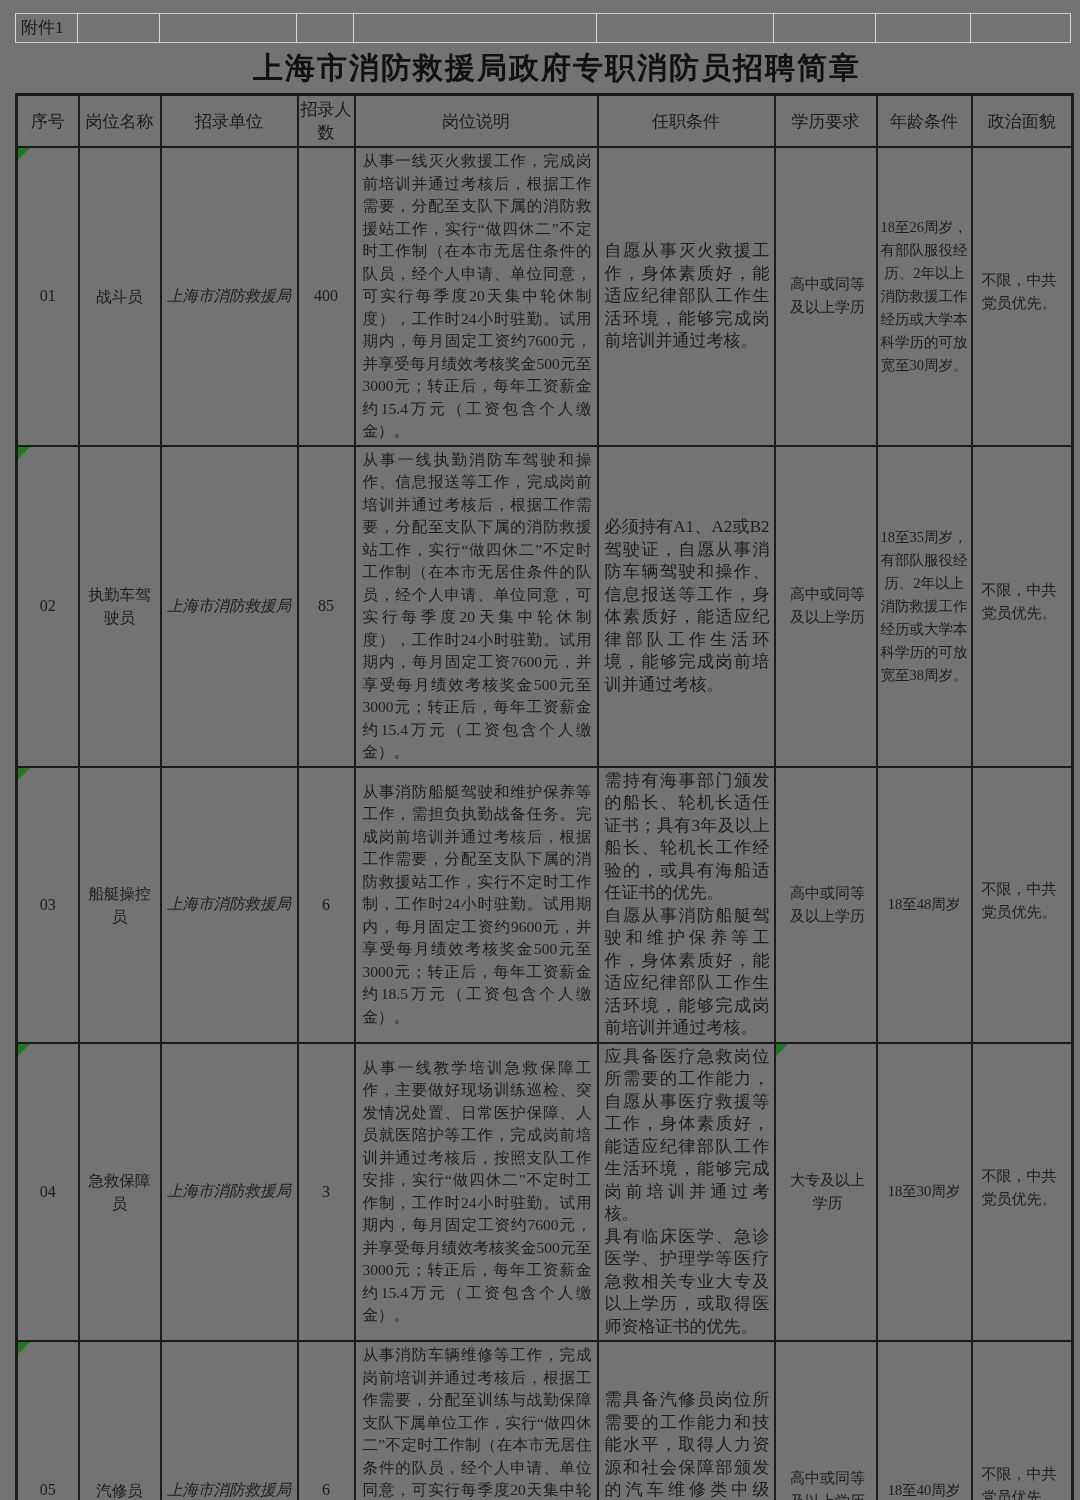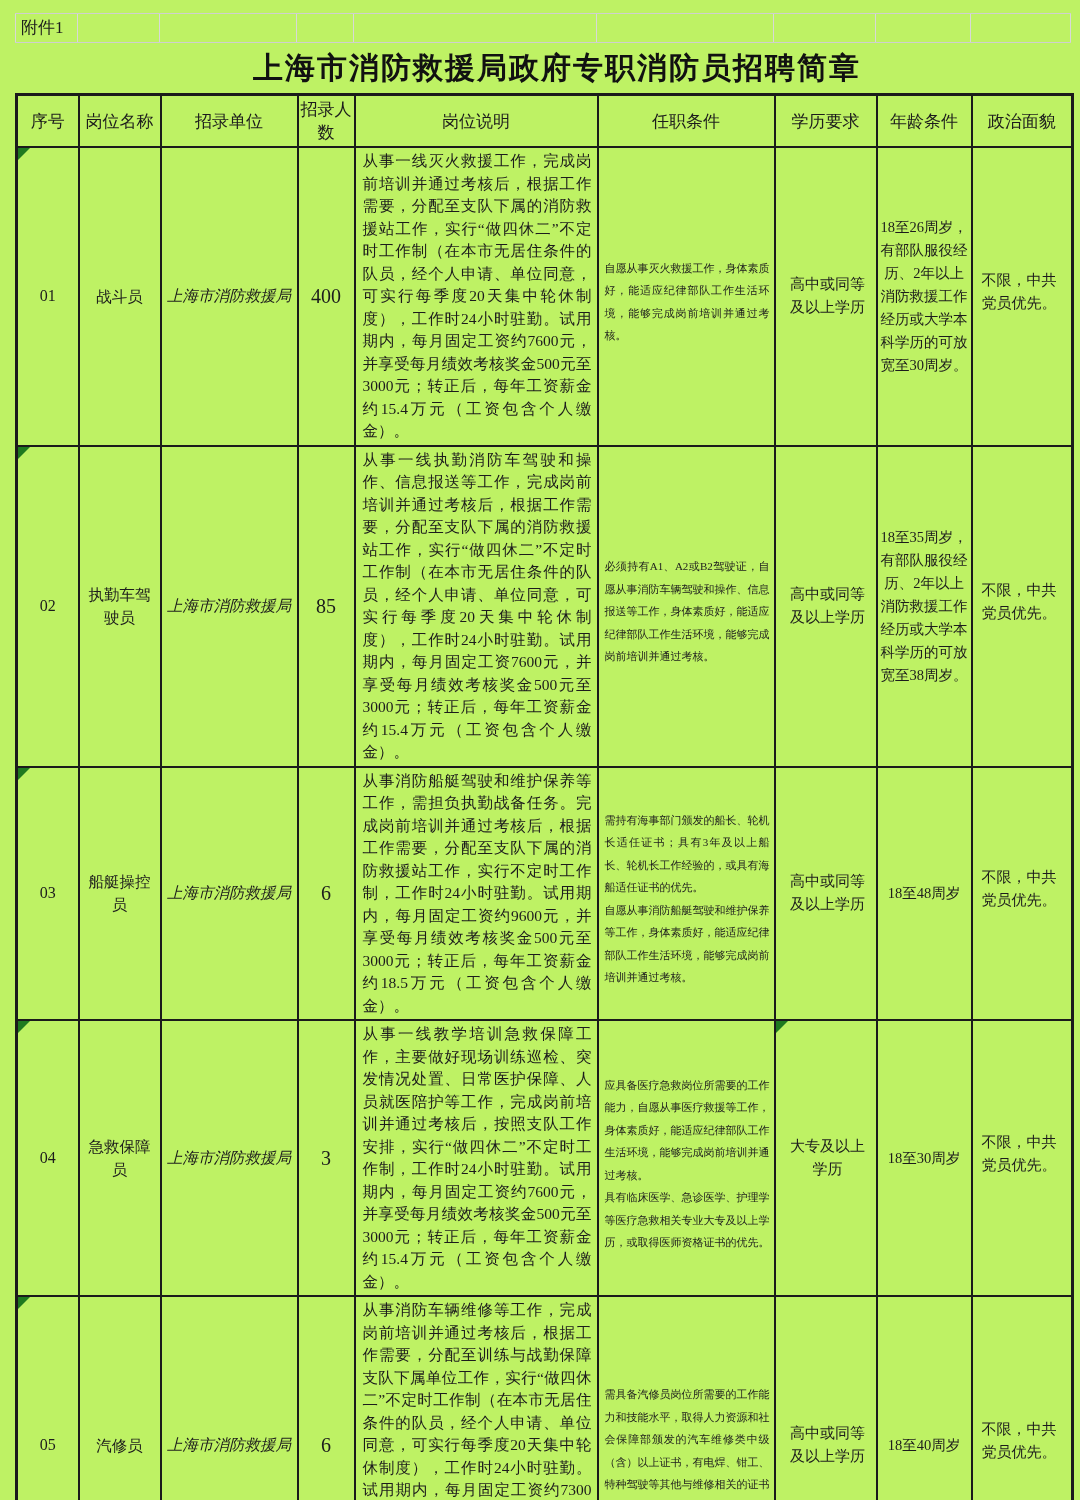--- a/index.html
+++ b/index.html
@@ -4,21 +4,21 @@
 <style>
   * { margin:0; padding:0; box-sizing:border-box; }
   html,body { background:#ffffff; }
   body {
     width:1080px; height:1500px;
     font-family:"Liberation Serif","DejaVu Serif",serif;
     color:#1c1c1c;
   }
   .canvas {
     position:relative; width:1080px; height:1500px;
-    background:#bef264; overflow:hidden;
+    background:#737373; overflow:hidden;
   }
 
   
   .fujian-row {
     position:absolute; left:15px; top:13px; width:1056px; height:30px;
     display:grid;
     grid-template-columns:62px 82px 137px 57px 243px 177px 102px 95px 101px;
     border-top:1px solid #cfcfcf; border-bottom:1px solid #cfcfcf;
   }
   .fujian-row .gcell { border-left:1px solid #d8d8d8; }
@@ -44,27 +44,27 @@
   }
   .recruit th, .recruit td {
     border:2px solid #1b1b1b; vertical-align:middle; overflow:hidden;
   }
   .recruit th {
     font-weight:400; font-size:17px; text-align:center; padding:2px 1px;
   }
   td.c-no   { text-align:center; font-size:16px; }
   td.c-pos  { text-align:center; font-size:15.5px; line-height:23px; padding:0 6px;margin-top:39px; }
   td.c-unit { text-align:center; font-size:15.5px; padding:0 2px;font-style:italic; }
-  td.c-count{ text-align:center; font-size:20px; }
+  td.c-count{ text-align:center; font-size:16px; }
   td.c-desc {
     font-size:15.5px; line-height:22.5px; padding:2px 5px 2px 7px;
     text-align:justify; text-align-last:left;
   }
   td.c-req {
-    font-size:11px; line-height:22.5px; padding:13px 4px 2px 6px;
+    font-size:17px; line-height:22.5px; padding:2px 4px 2px 6px;
     text-align:justify; text-align-last:left; white-space:pre-line;
   }
   td.c-edu { font-size:15px; line-height:23px; padding:0 4px 0 8px; text-align:center; }
   td.c-age { font-size:14.5px; line-height:23px; padding:17px 2px; text-align:center; }
   td.c-pol { font-size:15px; line-height:23px; padding:0 4px 8px 9px; text-align:left; }
 
   td.pos-rel { position:relative; }
   .corner-marker {
     position:absolute; top:0; left:0; width:0; height:0;
     border-top:12px solid var(--marker,#1f7a1f);

